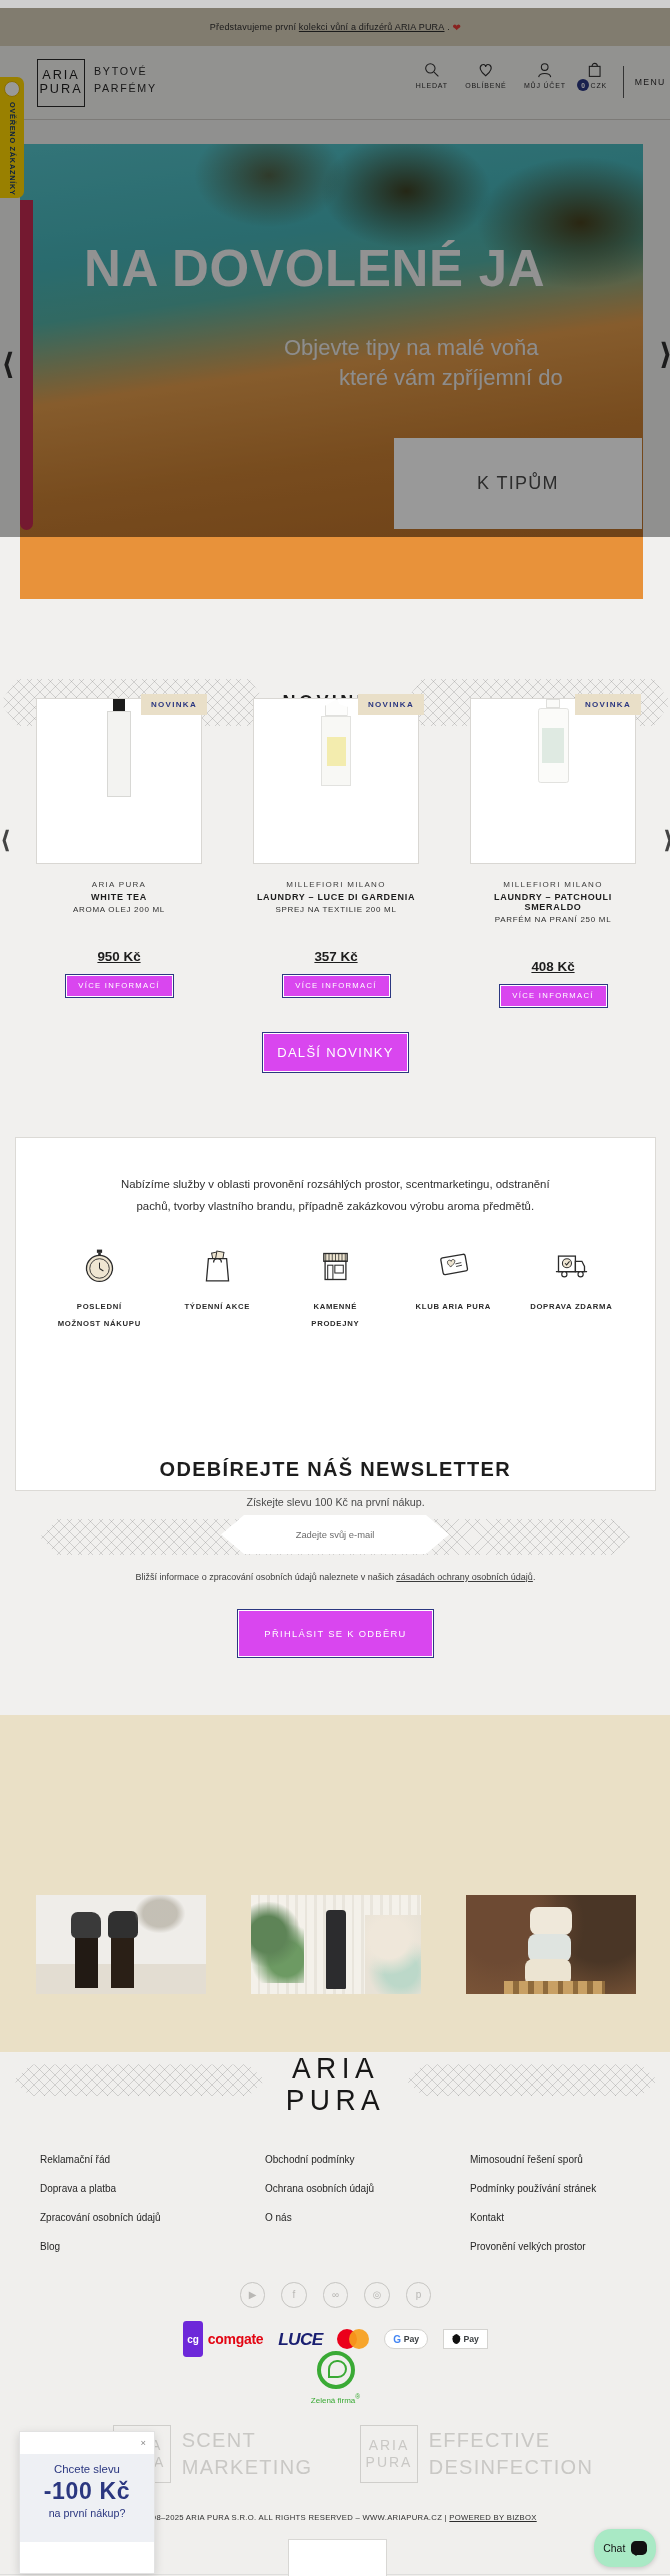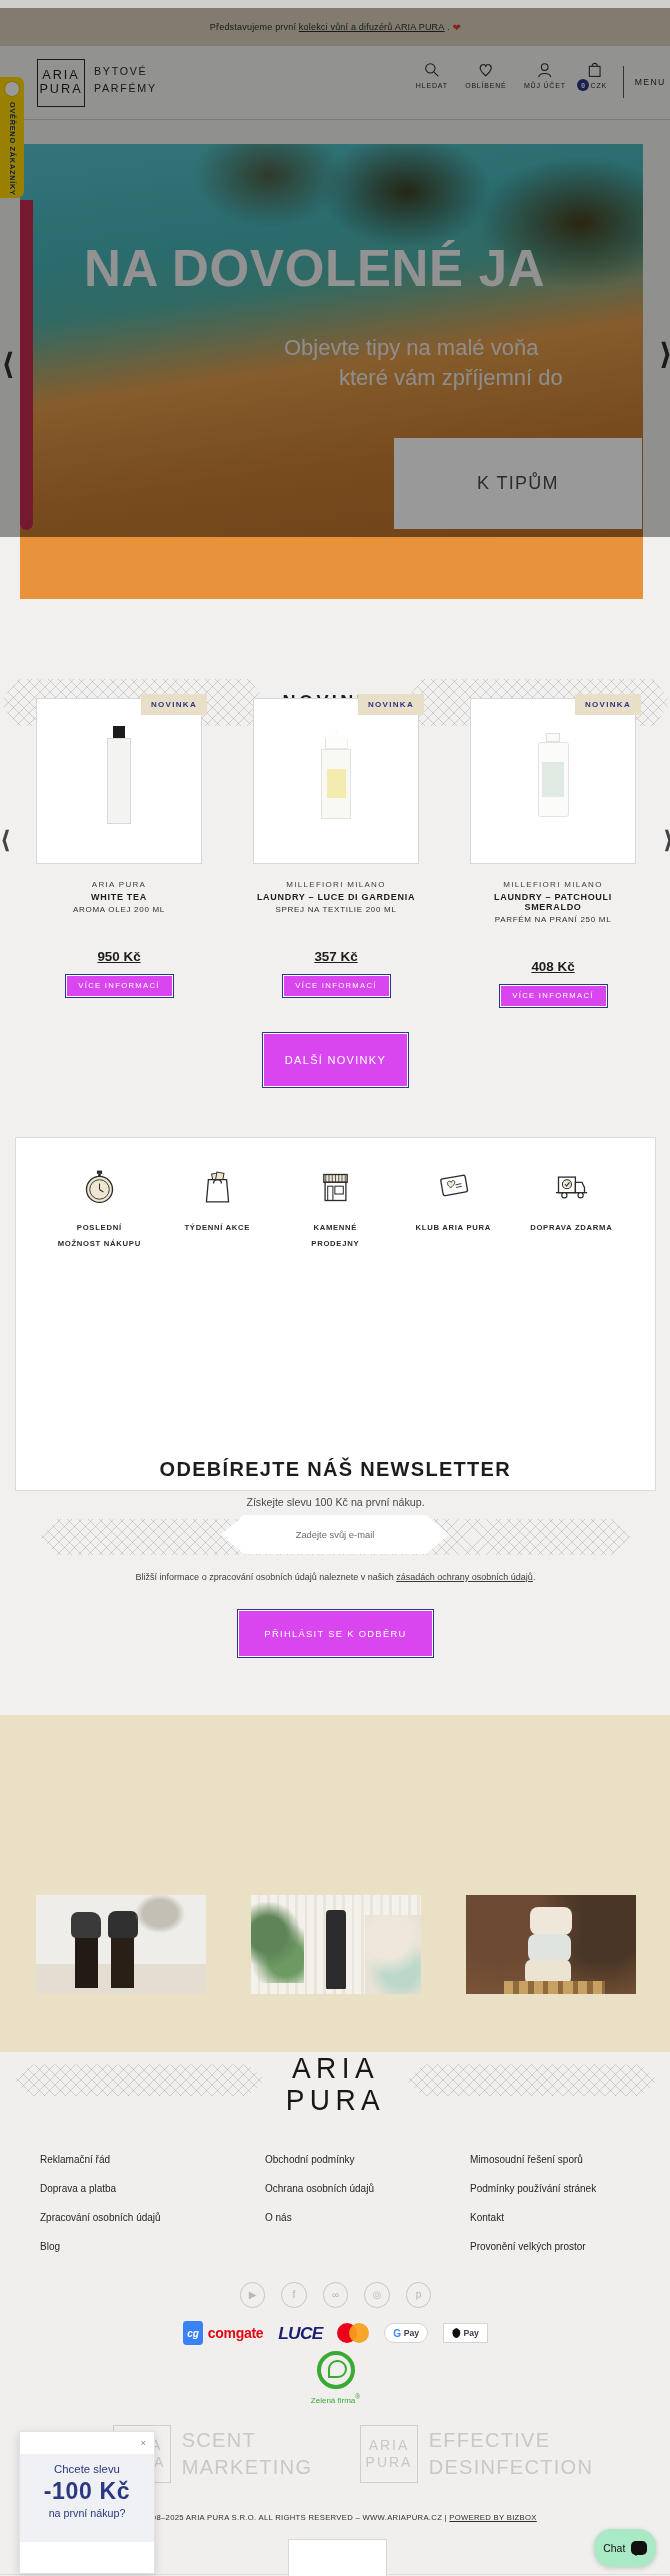--- a/index.html
+++ b/index.html
@@ -85,37 +85,37 @@
 
   
   .sec-head { position:absolute; left:0; width:671px; display:flex;
     align-items:center; gap:16px; }
   .sec-head .band { flex:1; height:47px; }
   .sec-head .t { font-size:18px; font-weight:bold; letter-spacing:3.4px; color:#1d1d1d; }
   .products { position:absolute; left:36px; top:690px; width:600px;
     display:flex; justify-content:space-between; }
   .pcard { width:166px; display:flex; flex-direction:column; align-items:center; }
   .pimg { position:relative; width:166px; height:166px; background:#fff;
-    border:0.7px solid #d9d7d3; display:flex; align-items:center;
+    border:0.7px solid #d9d7d3; display:flex; align-items:flex-start;
     justify-content:center; cursor:pointer; }
   .pbadge { position:absolute; top:-4.7px; right:-6px; width:66px; height:21px;
     background:#e9dfc8; color:#2b3780; font-weight:bold; font-size:8px;
     letter-spacing:1.3px; display:flex; align-items:center; justify-content:center; }
   .pbrand { margin-top:16px; font-size:8px; letter-spacing:1.3px; color:#3c3c3c; }
   .pname  { margin-top:3.4px; font-size:9px; font-weight:bold; letter-spacing:0.7px;
     color:#1d1d1d; text-align:center; }
   .pdesc  { margin-top:2.7px; font-size:8px; letter-spacing:0.7px; color:#2e2e2e; }
   .pprice { margin-top:35px; font-size:13.4px; font-weight:bold; color:#1d1d1d;
     text-decoration:underline; cursor:pointer; }
   .btn-navy { background:#d946ef; color:#fff; border:1px solid #fff;
     outline:1px solid #2b3780; display:flex; align-items:center;
     justify-content:center; letter-spacing:1.3px; cursor:pointer; }
   .pbtn { margin-top:10.7px; width:107px; height:22px; font-size:7.7px; }
-  .more-btn { position:absolute; left:263px; top:1025px; width:145px; height:54px;
-    font-size:11px; }
+  .more-btn { position:absolute; left:263px; top:1025px; width:145px; height:39px;
+    font-size:13px; }
 
   
   .services { position:absolute; left:14.8px; top:1129px; width:641px; height:354px;
     background:#fff; border:0.7px solid #dcdad6; }
   .services .para { margin:35px auto 0; width:429px; text-align:center;
     font-size:11.4px; color:#2f2f2f; line-height:1.95; }
   .svc-row { margin:29.5px auto 0; width:590px; display:flex; }
   .svc { flex:1; display:flex; flex-direction:column; align-items:center; cursor:pointer;}
   .svc svg { width:39px; height:39px; }
   .svc .lbl { margin-top:13.4px; text-align:center; font-size:7.7px; font-weight:bold;
@@ -160,23 +160,23 @@
     color:#262626; }
   .f-links .col { position:absolute; top:0; }
   .f-links .col div { margin-bottom:18px; cursor:pointer; }
   .f-social { position:absolute; top:229px; left:0; width:671px; display:flex;
     justify-content:center; gap:16px; }
   .soc { width:25.5px; height:25.5px; border-radius:50%; border:0.7px solid #c6c5c2;
     color:#b9b8b5; display:flex; align-items:center; justify-content:center;
     font-size:10px; cursor:pointer; }
   .f-pay { position:absolute; top:268px; left:0; width:671px; display:flex;
     justify-content:center; align-items:center; gap:14.8px; }
-  .cg-sq { width:20px; height:24px; background:#3b82f6; border-radius:3.4px; color:#fff;
+  .cg-sq { width:20px; height:36px; background:#6d28d9; border-radius:3.4px; color:#fff;
     font-weight:bold; font-size:10px; display:flex; align-items:center;
-    justify-content:center;font-style:italic; }
+    justify-content:center; }
   .cg-txt { color:#e30613; font-weight:bold; font-size:14px; letter-spacing:-0.3px; }
   .visa { color:#1a1f71; font-weight:bold; font-style:italic; font-size:17.4px;
     letter-spacing:-0.7px; }
   .mc { position:relative; width:32px; height:20px; }
   .mc i { position:absolute; top:0; width:20px; height:20px; border-radius:50%; }
   .mc .r { left:0; background:#eb001b; }
   .mc .y { left:12px; background:#f79e1b; opacity:.92; }
   .paypill { height:20px; padding:0 8px; background:#fff; border:0.7px solid #d4d3d0;
     display:flex; align-items:center; gap:2.7px; font-size:8.7px; font-weight:bold;
     color:#3c4043; }
@@ -376,20 +376,21 @@
       <div class="pprice">408 Kč</div>
       <div class="btn-navy pbtn">VÍCE INFORMACÍ</div>
     </div>
   </div>
   <div class="arrow" style="left:0px; top:820px; font-size:24px; color:#444;">⟨</div>
   <div class="arrow" style="left:663px; top:820px; font-size:24px; color:#444;">⟩</div>
 
   <div class="btn-navy more-btn">DALŠÍ NOVINKY</div>
 
   <div class="services">
+    <div class="para">Nabízíme služby v oblasti provonění rozsáhlých prostor, scentmarketingu, odstranění pachů, tvorby vlastního brandu, případně zakázkovou výrobu aroma předmětů.</div>
     <div class="svc-row">
       <div class="svc">
         <svg viewBox="0 0 60 60">
           <rect x="26" y="4" width="8" height="5" fill="#2b2b2b"></rect>
             <rect x="28" y="9" width="4" height="4" fill="#2b2b2b"></rect>
           <circle cx="30" cy="33" r="20" fill="#efe6d2" stroke="#2b2b2b" stroke-width="2"></circle>
           <circle cx="30" cy="33" r="15" fill="none" stroke="#2b2b2b" stroke-width="1.4"></circle>
           <line x1="30" y1="33" x2="30" y2="24" stroke="#2b2b2b" stroke-width="1.6"></line>
           <line x1="30" y1="33" x2="36" y2="37" stroke="#2b2b2b" stroke-width="1.6"></line>
         </svg>

